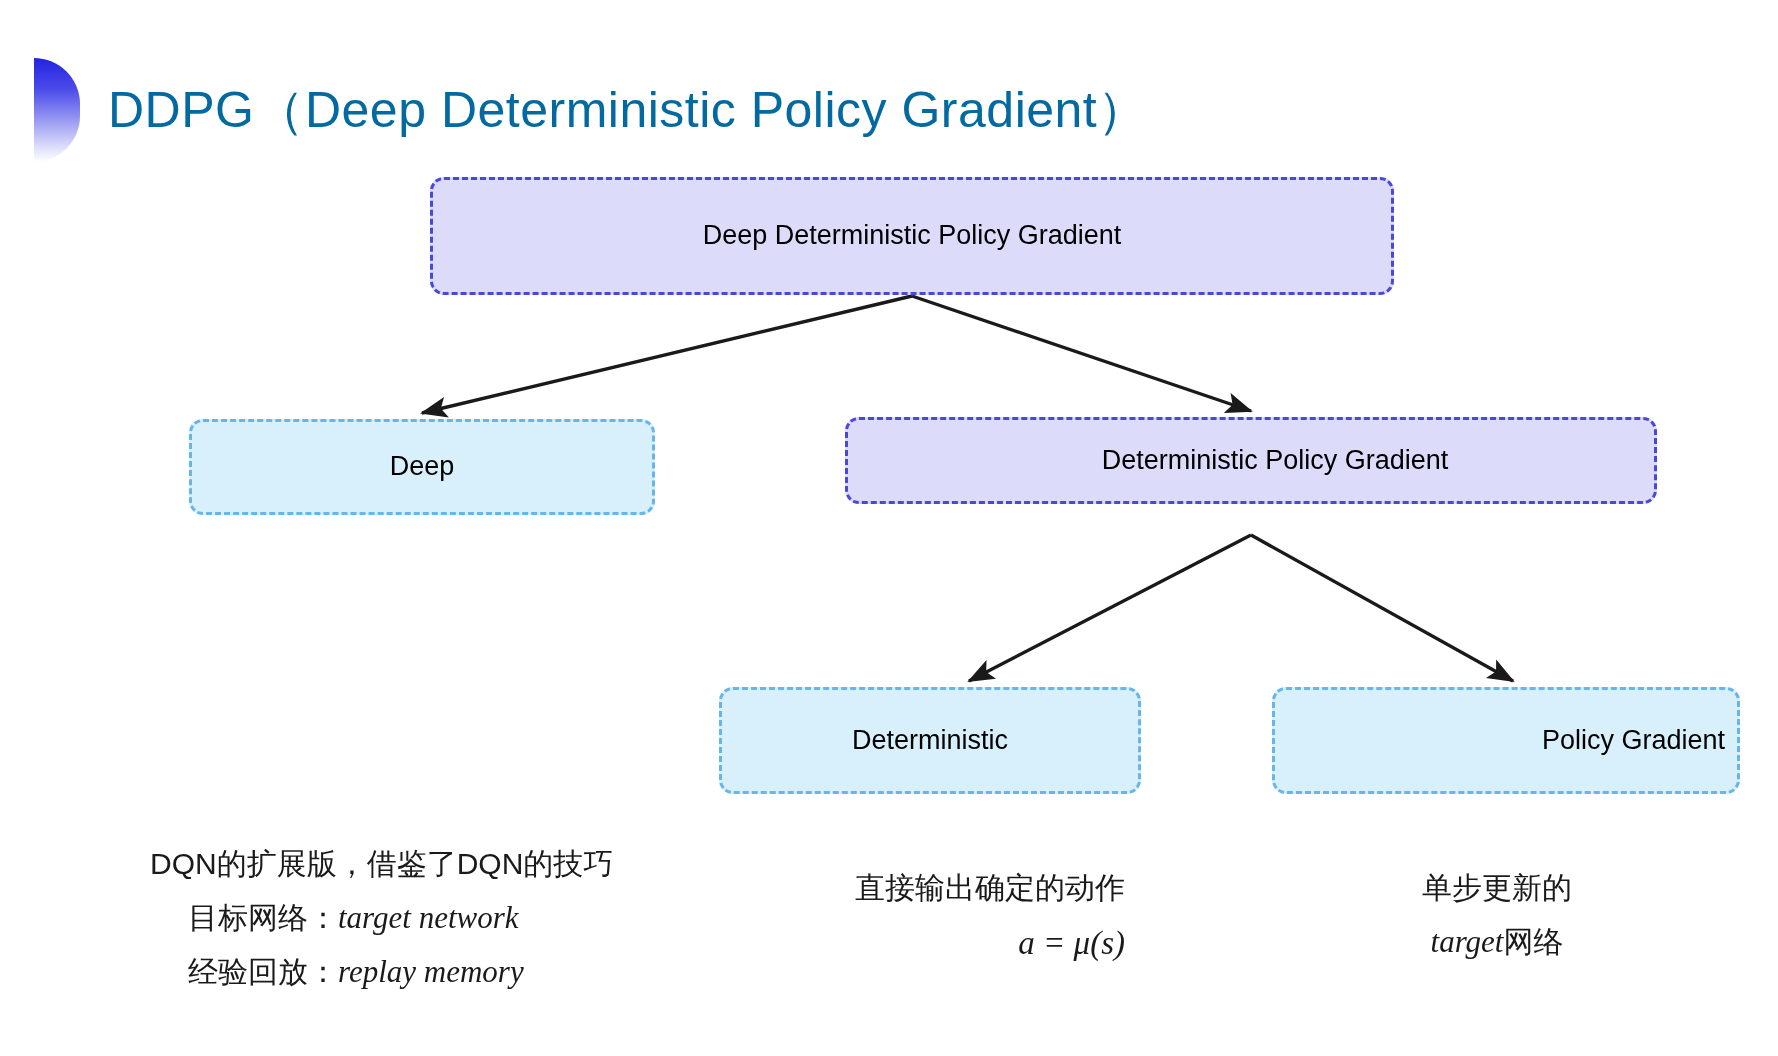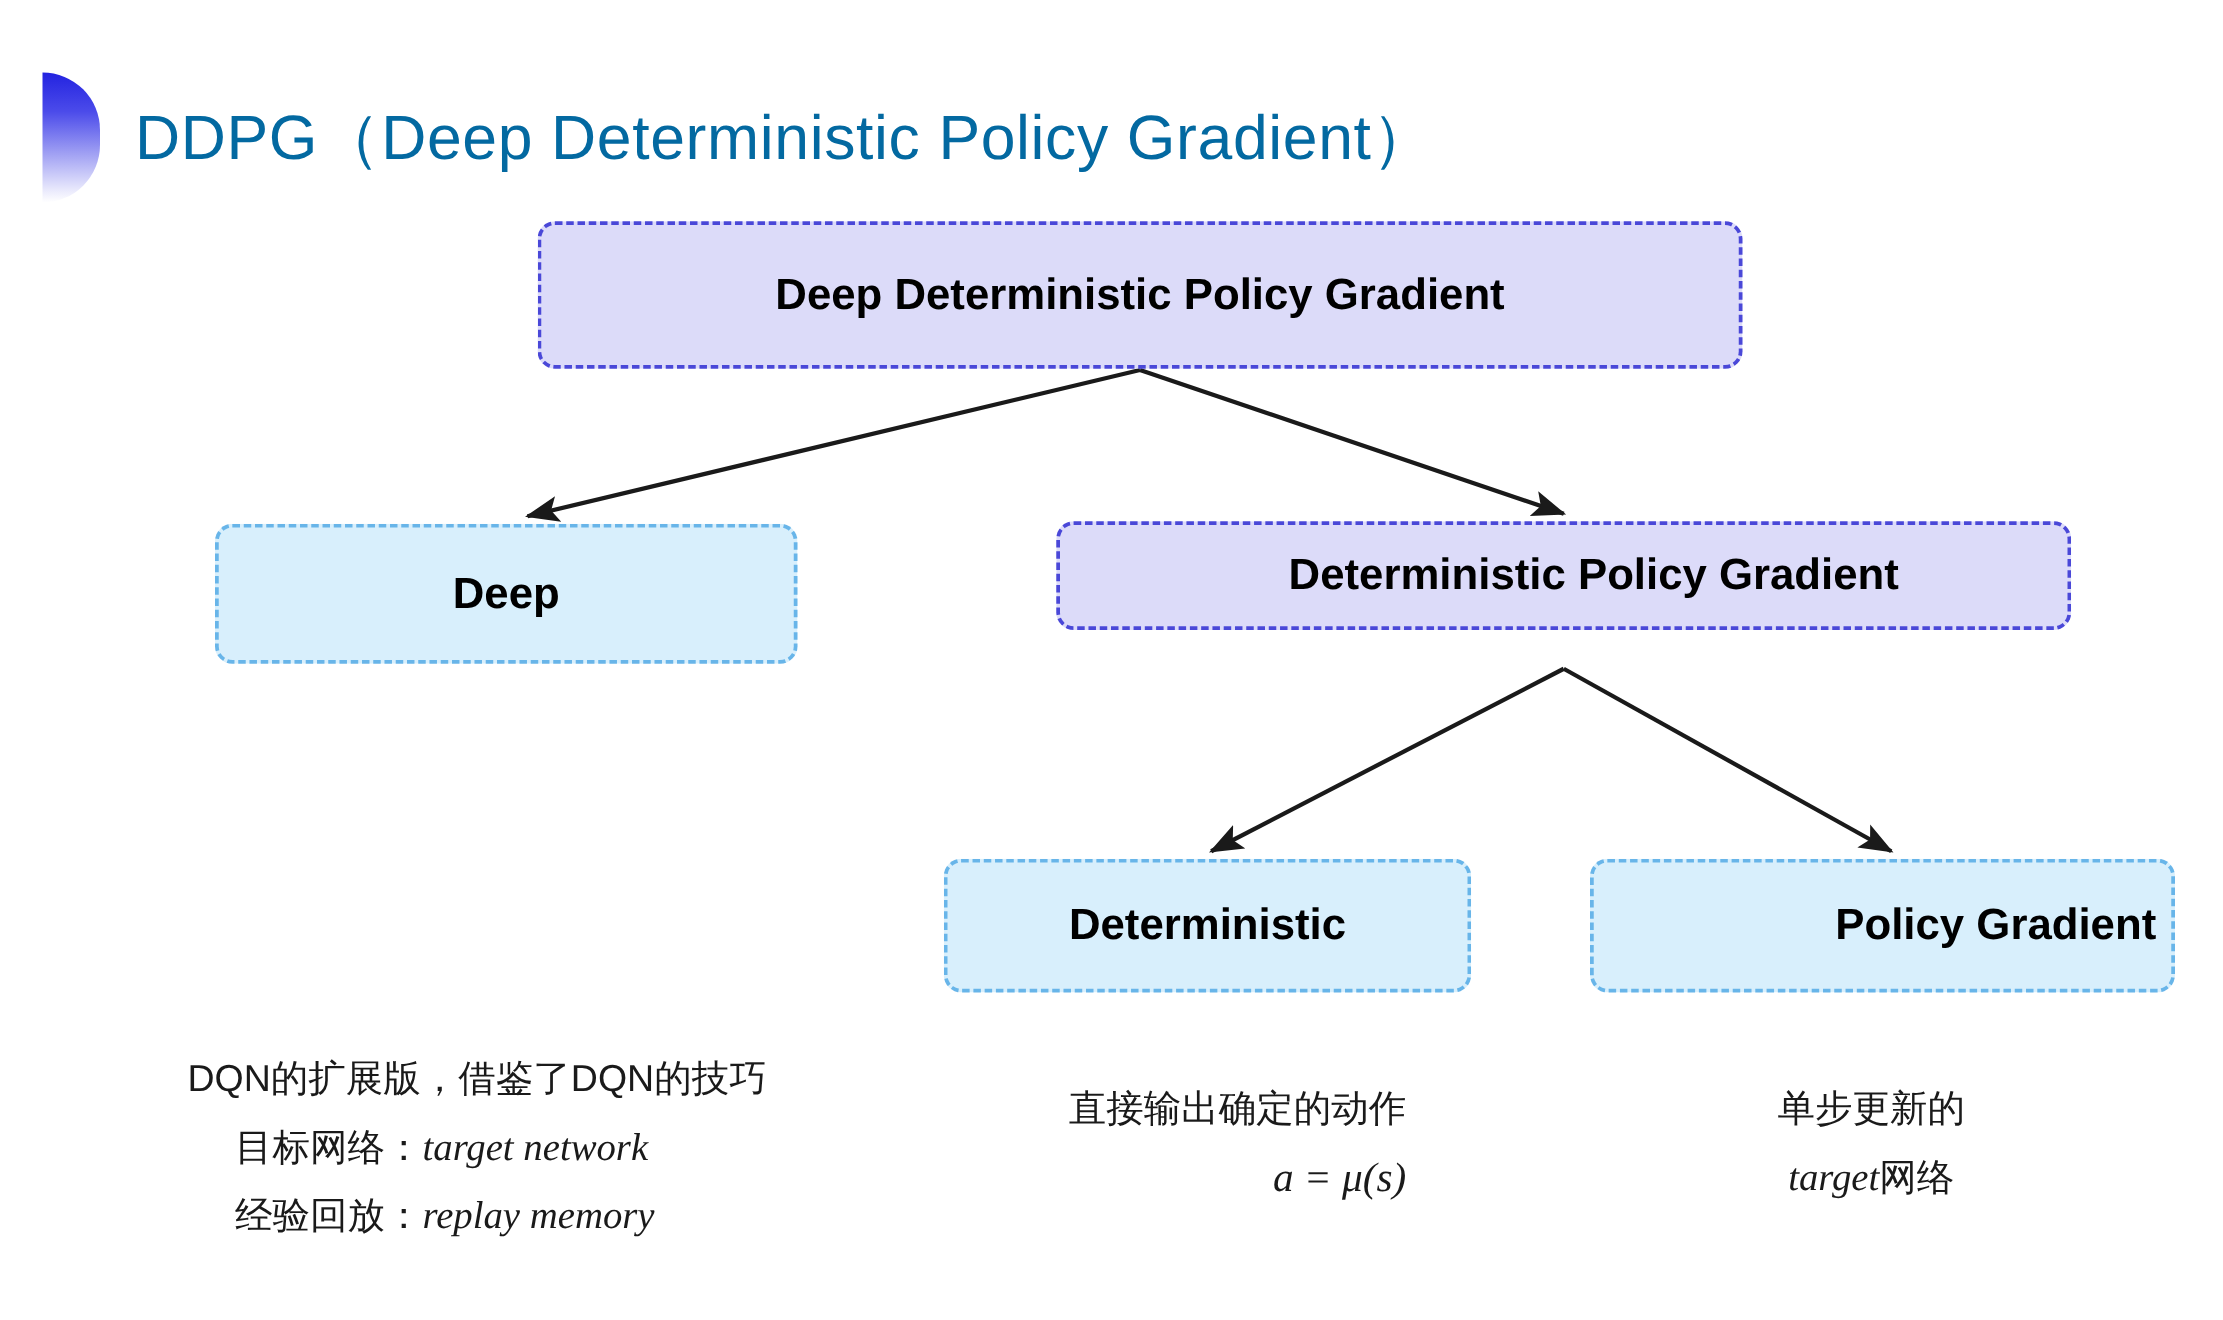--- a/index.html
+++ b/index.html
@@ -58,29 +58,29 @@
   .node-purple {
     background: #dcdbf9;
     border: 3px dashed #4a48d8;
   }
   .node-cyan {
     background: #d8effc;
     border: 3px dashed #68b5e9;
   }
   .node-label {
     color: #000000;
-    font-size: 35px;
-    font-weight: 700;
+    font-size: 27px;
+    font-weight: 400;
     padding: 0 12px;
   }
 
   #node-root    { left: 430px; top: 177px;  width: 964px; height: 118px; }
-  #node-deep    { left: 172px; top: 419px;  width: 466px; height: 112px; }
+  #node-deep    { left: 189px; top: 419px;  width: 466px; height: 96px; }
   #node-dpg     { left: 845px; top: 417px;  width: 812px; height: 87px; padding-left: 48px; }
-  #node-det     { left: 719px; top: 687px;  width: 422px; height: 107px; margin-left: 36px; }
+  #node-det     { left: 719px; top: 687px;  width: 422px; height: 107px; }
   #node-pg      { left: 1272px; top: 687px; width: 468px; height: 107px; justify-content: flex-end; }
 
   
   #arrows {
     position: absolute;
     left: 0;
     top: 0;
     width: 1778px;
     height: 1056px;
     pointer-events: none;

